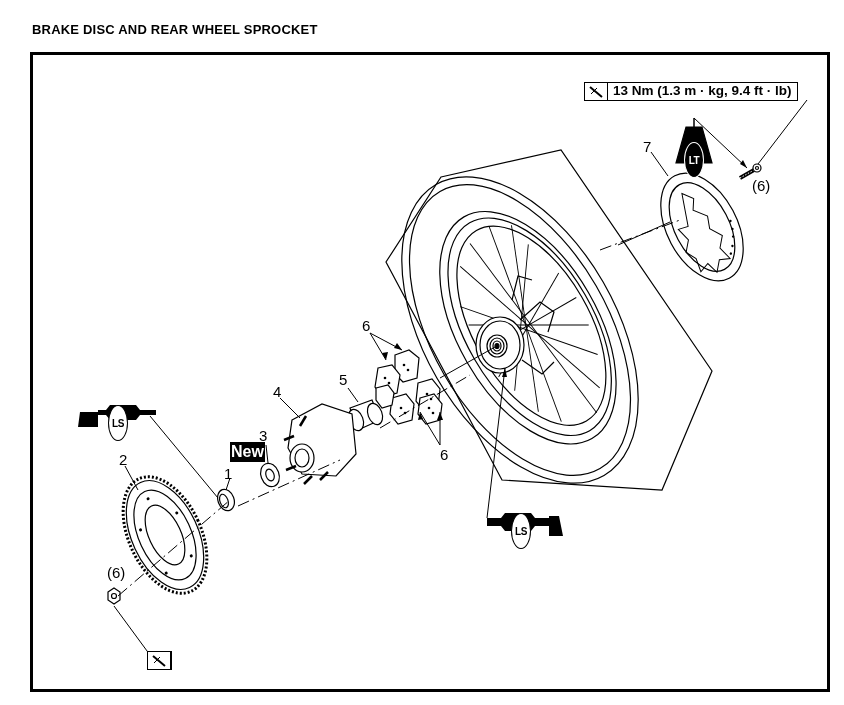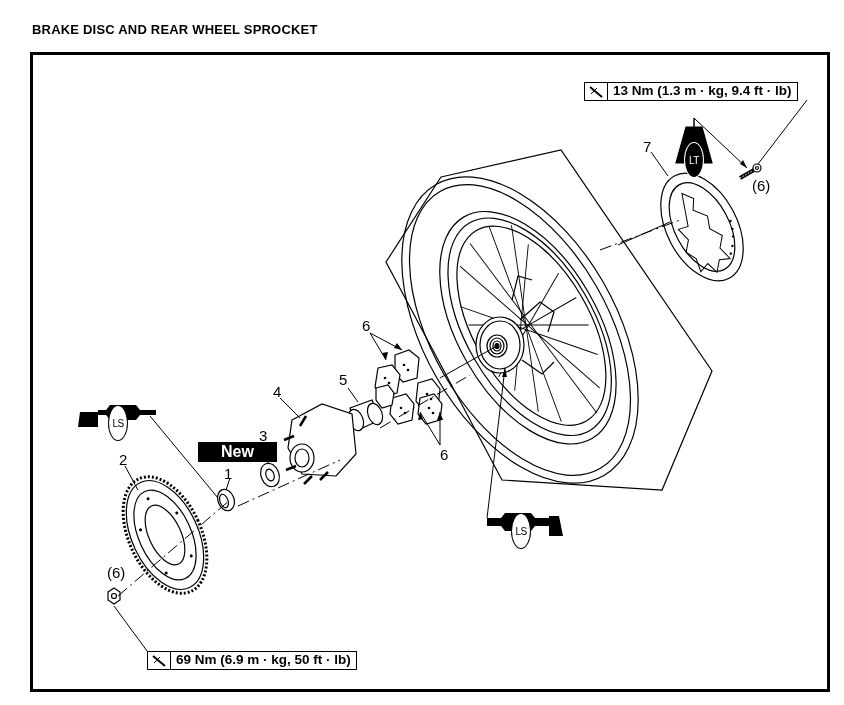--- a/index.html
+++ b/index.html
@@ -10,23 +10,23 @@
   .frame { position:absolute; left:30px; top:52px; width:800px; height:640px;
            border:3px solid #000; box-sizing:border-box; }
   svg.diagram { position:absolute; left:0; top:0; }
   .torque { position:absolute; display:flex; align-items:stretch; border:1.5px solid #000;
             background:#fff; height:19px; box-sizing:border-box; }
   .torque .ico { width:22px; border-right:1.5px solid #000; display:flex; align-items:center;
                  justify-content:center; }
   .torque .txt { padding:0 5px; font-size:13.5px; font-weight:bold; line-height:16px; white-space:nowrap; }
   .label { position:absolute; font-size:15px; line-height:15px; }
   .new-badge { position:absolute; background:#000; color:#fff; font-weight:bold; font-size:16px;
-               padding:1px 23px; line-height:18px; }
+               padding:1px 1px; line-height:18px;margin-left:32px; }
   .chem { position:absolute; width:20px; height:36px; border-radius:50%; background:#fff;
-          border:1.5px solid #000; box-sizing:border-box; font-size:10px; font-weight:normal;
+          border:1.5px solid #000; box-sizing:border-box; font-size:10px; font-weight:bold;
           display:flex; align-items:center; justify-content:center; letter-spacing:-0.5px; }
   .chem.dark { background:#000; color:#fff; border-color:#fff; }
 </style>
 </head>
 <body>
 
 <div class="title">BRAKE DISC AND REAR WHEEL SPROCKET</div>
 <div class="frame"></div>
 
 <svg class="diagram" width="844" height="705" viewBox="0 0 844 705" fill="none" stroke="#000" stroke-width="1.2">
@@ -204,21 +204,20 @@
   </span>
   <span class="txt">13 Nm (1.3 m · kg, 9.4 ft · lb)</span>
 </div>
 <div class="torque" style="left:147px;top:651px;">
   <span class="ico">
     <svg width="16" height="14" viewBox="0 0 16 14">
         <line x1="2" y1="2" x2="14" y2="12" stroke="#000" stroke-width="2"></line>
         <line x1="3" y1="9" x2="9" y2="3" stroke="#000" stroke-width="1"></line>
       </svg>
   </span>
-  <span class="txt">69 Nm (6.9 m · kg, 50 ft · lb)</span>
 </div>
 
 <div class="chem dark" style="left:684px;top:142px;">LT</div>
 <div class="chem" style="left:108px;top:405px;">LS</div>
 <div class="chem" style="left:511px;top:513px;">LS</div>
 
 <div class="new-badge" style="left:198px;top:442px;">New</div>
 
 <span class="label" style="left:224px;top:466px;">1</span>
 <span class="label" style="left:119px;top:452px;">2</span>

